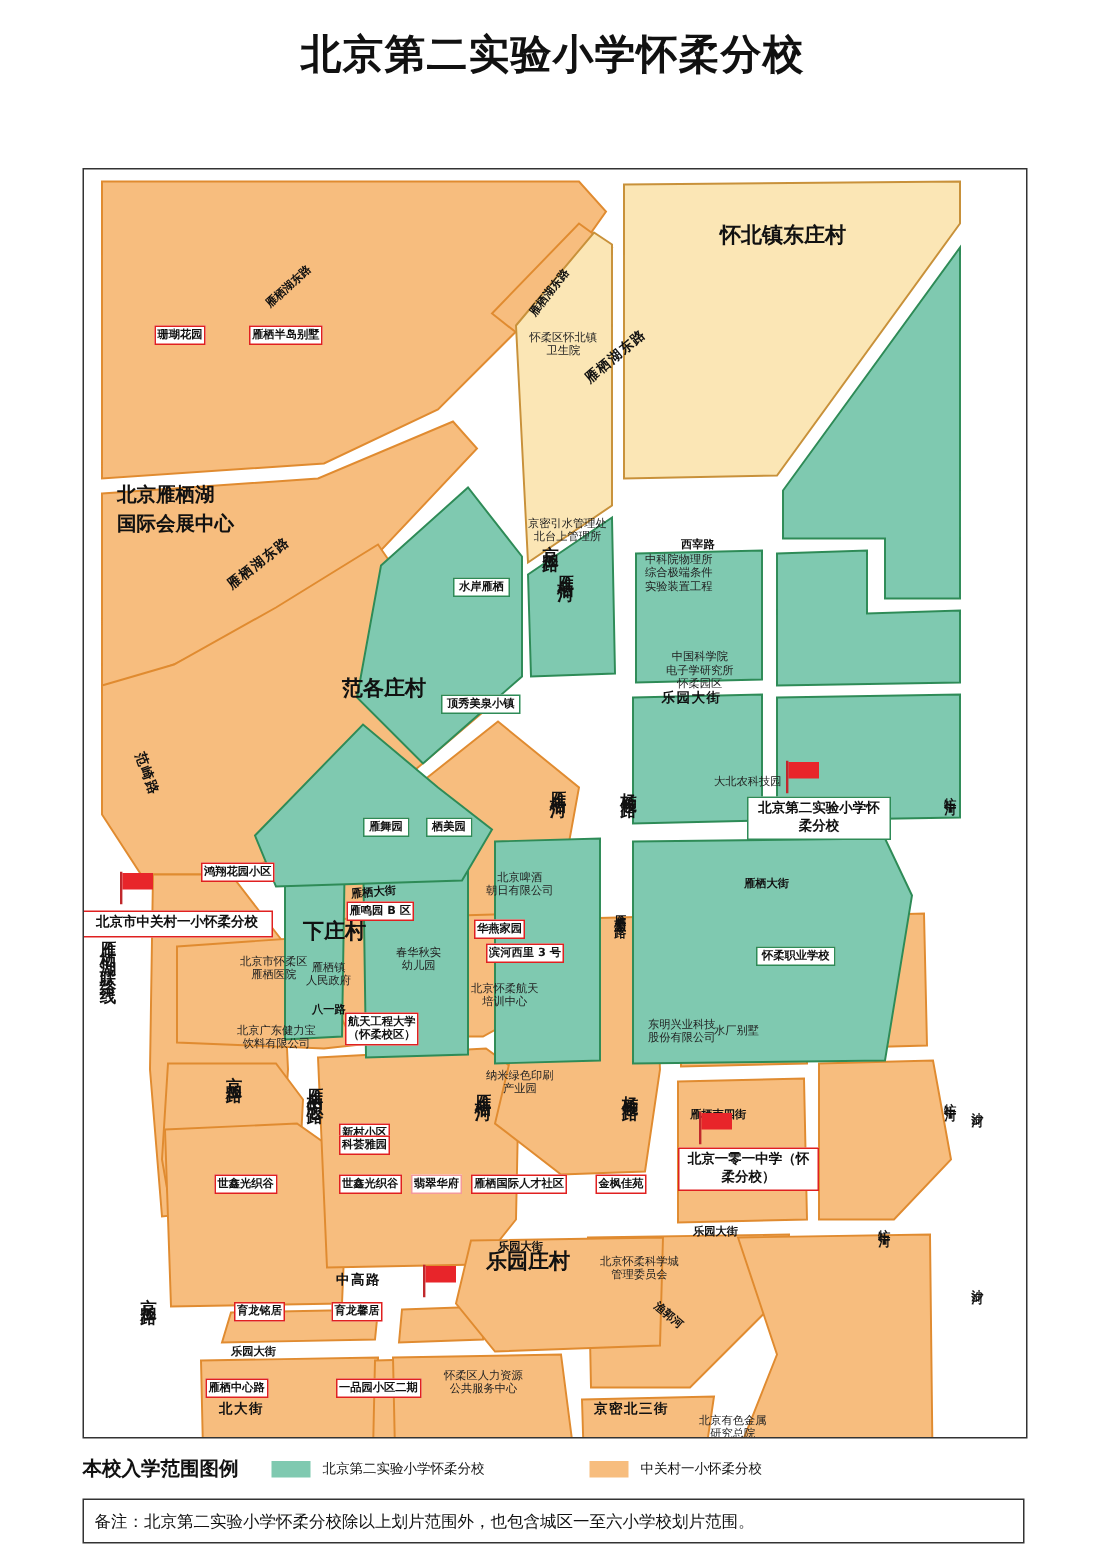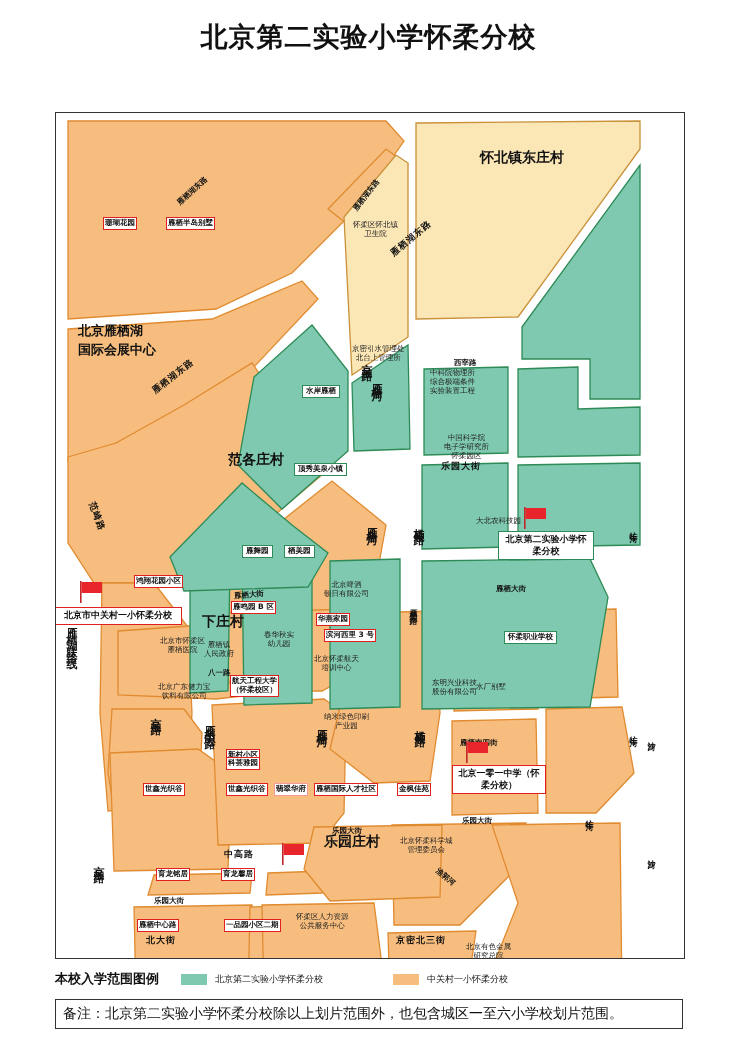--- a/index.html
+++ b/index.html
@@ -40,21 +40,21 @@
   .legend{position:absolute;left:55px;top:968px;width:628px;height:22px;display:flex;align-items:center;}
   .legend-title{font-size:13px;font-weight:700;color:#111;margin-right:22px;}
   .legend-item{display:flex;align-items:center;margin-right:70px;}
   .swatch{width:26px;height:11px;margin-right:8px;}
   .swatch.teal{background:#7fc9b0;}
   .swatch.orange{background:#f7bd7e;}
   .legend-text{font-size:9px;color:#111;}
 
   
   .note{position:absolute;left:55px;top:999px;width:628px;height:30px;border:1.4px solid #333;display:flex;align-items:center;box-sizing:border-box;padding:0 7px;}
-  .note-text{font-size:14px;color:#111;}
+  .note-text{font-size:11px;color:#111;}
 </style>
 </head>
 <body>
 
 <div class="page">
 
   <div class="title">
     <div class="title-line">北京第二实验小学怀柔分校</div>
   </div>
 

